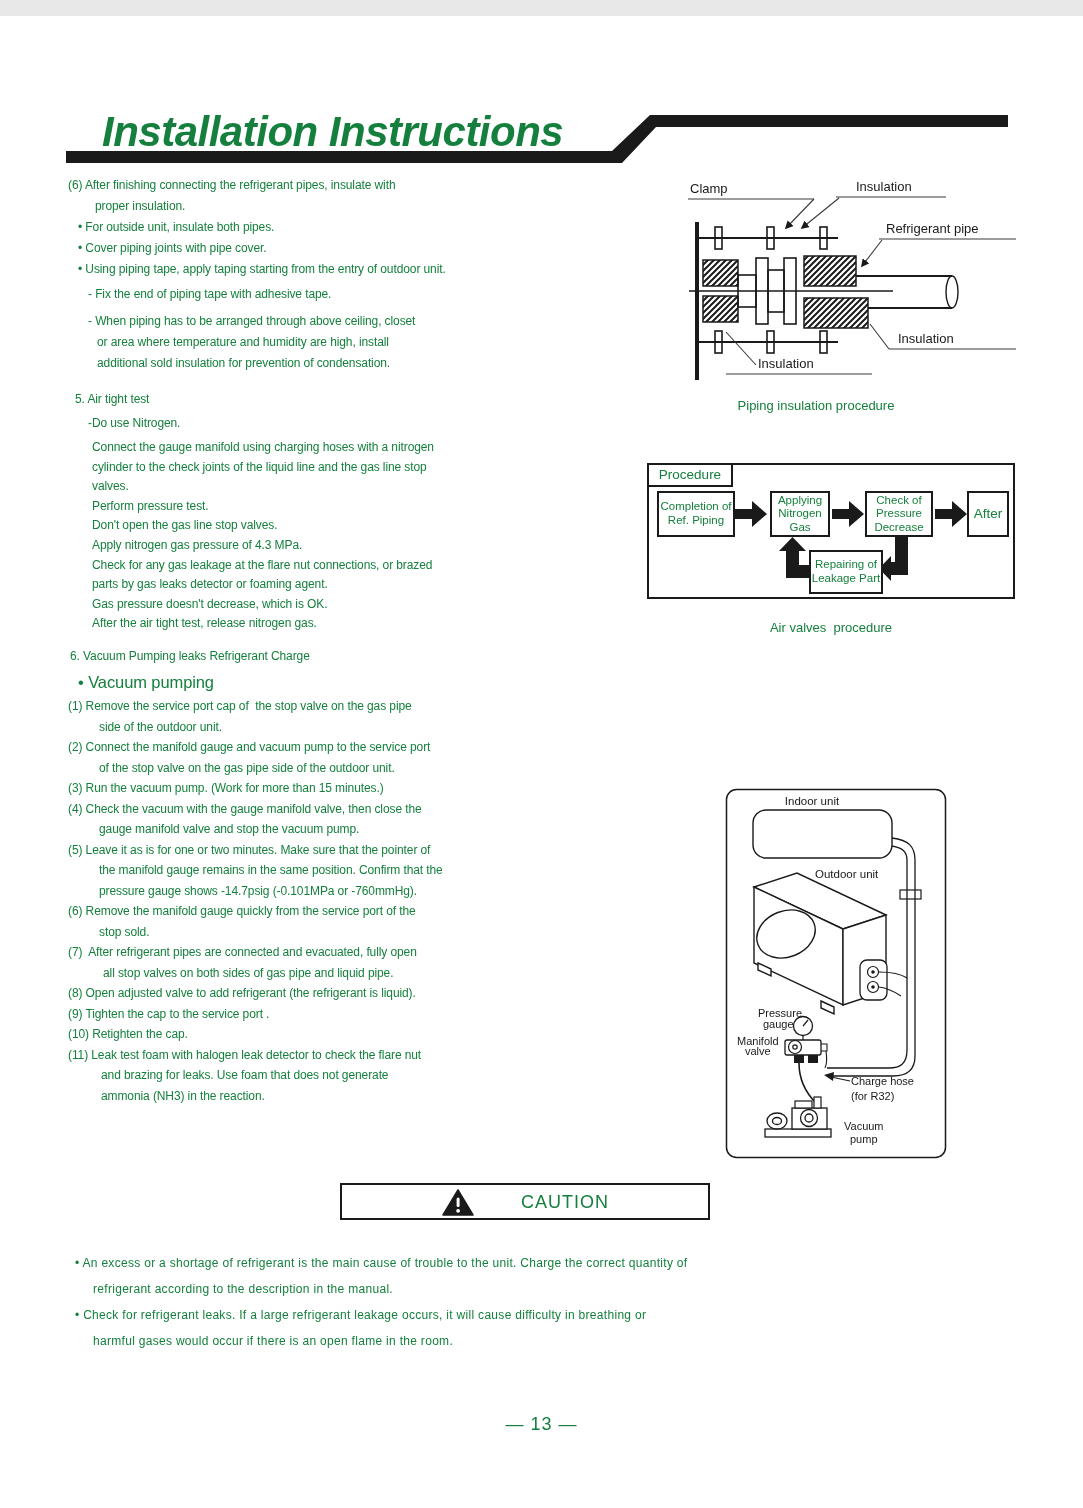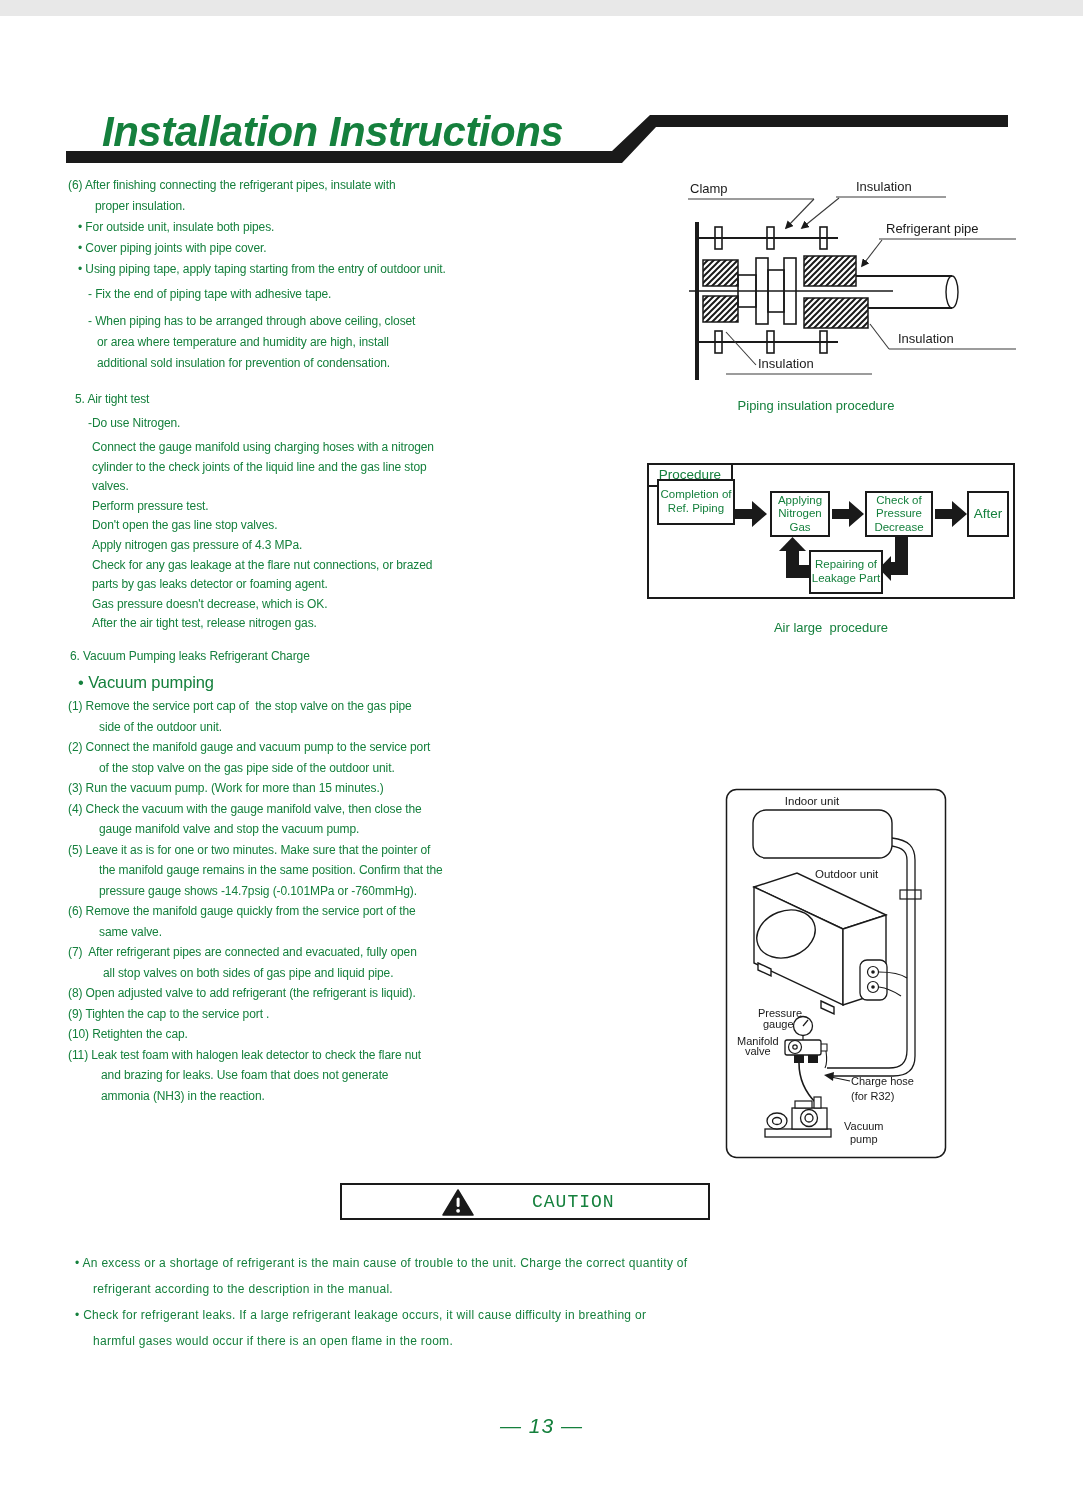--- a/index.html
+++ b/index.html
@@ -42,36 +42,36 @@
   .abs { position:absolute; }
   .caption { font-size:13px; text-align:center; white-space:pre; }
   
   #flowchart { left:647px; top:447px; width:368px; height:136px; border:2px solid #1a1a1a; background:#fff; }
   #flowchart .fbox {
     position:absolute; border:2px solid #1a1a1a; background:#fff;
     display:flex; align-items:center; justify-content:center; text-align:center;
     font-size:11.5px; line-height:1.18;
   }
   #fc-label { left:-2px; top:-2px; width:86px; height:24px; font-size:13.5px !important; }
-  #fc-b1 { left:8px;   top:14px; width:78px; height:46px; }
+  #fc-b1 { left:8px;   top:26px; width:78px; height:46px; }
   #fc-b2 { left:121px; top:26px; width:60px; height:46px; }
   #fc-b3 { left:216px; top:26px; width:68px; height:46px; }
   #fc-b4 { left:318px; top:26px; width:42px; height:46px; font-size:13.5px !important; }
   #fc-b5 { left:160px; top:85px; width:74px; height:44px; }
   #fc-arrows { position:absolute; left:0; top:0; }
   
   #caution { left:340px; top:1167px; width:370px; height:37px; border:2.5px solid #1a1a1a; background:#fff; }
   #caution svg { position:absolute; left:100px; top:4px; }
-  #caution .lbl { position:absolute; left:190px; top:7px; font-size:18px; letter-spacing:1px;font-family:Liberation Mono, monospace; }
+  #caution .lbl { position:absolute; left:179px; top:7px; font-size:18px; letter-spacing:1px; }
   
   #notes { left:75px; top:1234px; width:960px; }
   #notes .ln { line-height:26px; letter-spacing:0.3px; }
   #notes .nc { padding-left:18px; }
   
-  #footer { left:0; top:1398px; width:100%; text-align:center; font-size:21px; letter-spacing:1px; white-space:pre;font-style:italic; }
+  #footer { left:0; top:1398px; width:100%; text-align:center; font-size:18px; letter-spacing:1px; white-space:pre; }
   svg text { font-family:"Liberation Sans", sans-serif; }
 </style>
 </head>
 <body>
 
 <div class="page">
 
   <div id="title">Installation Instructions</div>
   <svg id="title-rule" width="1020" height="70" viewBox="0 0 1020 70">
     <polygon points="66,45 612,45 650,9 1008,9 1008,21 656,21 622,57 66,57" fill="#1a1a1a"></polygon>
@@ -111,21 +111,21 @@
     <div class="ln c">side of the outdoor unit.</div>
     <div class="ln i">(2) Connect the manifold gauge and vacuum pump to the service port</div>
     <div class="ln c">of the stop valve on the gas pipe side of the outdoor unit.</div>
     <div class="ln i">(3) Run the vacuum pump. (Work for more than 15 minutes.)</div>
     <div class="ln i">(4) Check the vacuum with the gauge manifold valve, then close the</div>
     <div class="ln c">gauge manifold valve and stop the vacuum pump.</div>
     <div class="ln i">(5) Leave it as is for one or two minutes. Make sure that the pointer of</div>
     <div class="ln c">the manifold gauge remains in the same position. Confirm that the</div>
     <div class="ln c">pressure gauge shows -14.7psig (-0.101MPa or -760mmHg).</div>
     <div class="ln i">(6) Remove the manifold gauge quickly from the service port of the</div>
-    <div class="ln c">same valve.</div>
+    <div class="ln c">stop sold.</div>
     <div class="ln i">(7)  After refrigerant pipes are connected and evacuated, fully open</div>
     <div class="ln c2">all stop valves on both sides of gas pipe and liquid pipe.</div>
     <div class="ln i">(8) Open adjusted valve to add refrigerant (the refrigerant is liquid).</div>
     <div class="ln i">(9) Tighten the cap to the service port .</div>
     <div class="ln i">(10) Retighten the cap.</div>
     <div class="ln i">(11) Leak test foam with halogen leak detector to check the flare nut</div>
     <div class="ln c3">and brazing for leaks. Use foam that does not generate</div>
     <div class="ln c3">ammonia (NH3) in the reaction.</div>
   </div>
 
@@ -201,21 +201,21 @@
         </g>
       </g>
     </svg>
     <div id="fc-label" class="fbox">Procedure</div>
     <div id="fc-b1" class="fbox">Completion of Ref. Piping</div>
     <div id="fc-b2" class="fbox">Applying Nitrogen Gas</div>
     <div id="fc-b3" class="fbox">Check of Pressure Decrease</div>
     <div id="fc-b4" class="fbox">After</div>
     <div id="fc-b5" class="fbox">Repairing of Leakage Part</div>
   </div>
-  <div class="abs caption" style="left:647px; top:604px; width:368px;">Air large  procedure</div>
+  <div class="abs caption" style="left:647px; top:604px; width:368px;">Air valves  procedure</div>
 
   <svg class="abs" style="left:725px; top:772px;" width="222" height="371" viewBox="0 0 222 371">
     <rect x="1.5" y="1.5" width="219" height="368" rx="10" fill="none" stroke="#1a1a1a" stroke-width="1.5"></rect>
     <g stroke="#1a1a1a" fill="none" stroke-width="1.4">
       <path d="M167,50 C184,52 190,59 190,72 L190,268 C190,283 181,288 168,288 L102,288" stroke-width="1.3"></path>
       <path d="M167,58 C178,60 182,64 182,72 L182,262 C182,276 175,280 164,280 L102,280" stroke-width="1.3"></path>
       <rect x="175" y="102" width="21" height="9" stroke-width="1.2"></rect>
       <rect x="28" y="22" width="139" height="48" rx="13" fill="#fff"></rect>
       <g>
         <polygon points="29,99 72,85 161,127 118,141" fill="#fff"></polygon>

